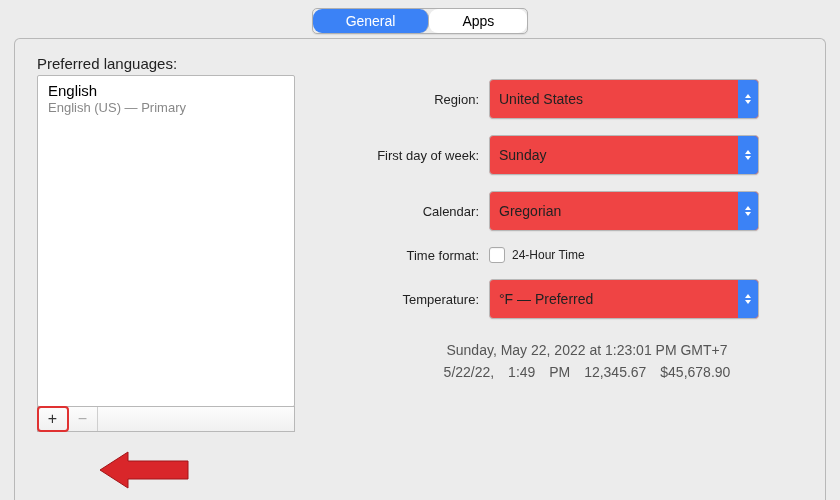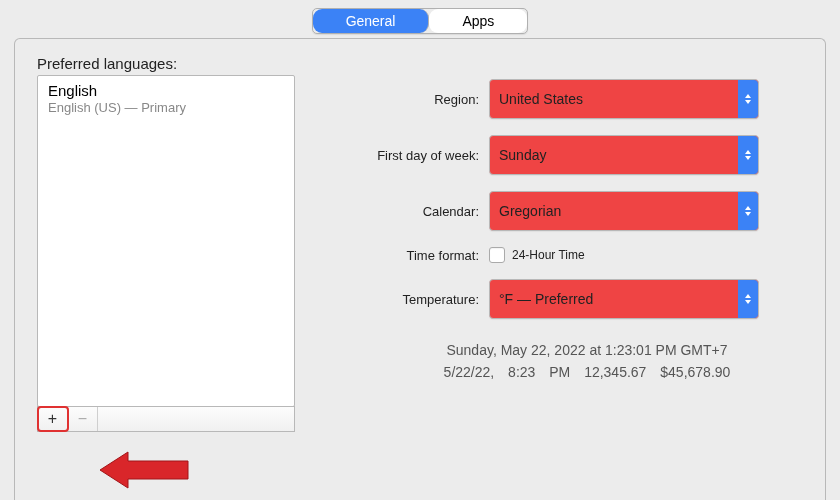--- a/index.html
+++ b/index.html
@@ -270,21 +270,21 @@
         <div class="form-row">
           <div class="form-label">Temperature:</div>
           <div class="combo">
             <span>°F — Preferred</span>
             <div class="combo-btn"></div>
           </div>
         </div>
 
         <div class="example-block">
           <div>Sunday, May 22, 2022 at 1:23:01 PM GMT+7</div>
-          <div class="example-line2">5/22/22, 8:23 PM   12,345.67   $45,678.90</div>
+          <div class="example-line2">5/22/22, 1:49 PM   12,345.67   $45,678.90</div>
         </div>
 
       </div>
     </div>
 
     <svg class="arrow" viewBox="0 0 90 44">
       <path d="M 0 22 L 28 4 L 28 13 L 88 13 L 88 31 L 28 31 L 28 40 Z" fill="#d9262a" stroke="#a11518" stroke-width="1"></path>
     </svg>
 
   </div>

